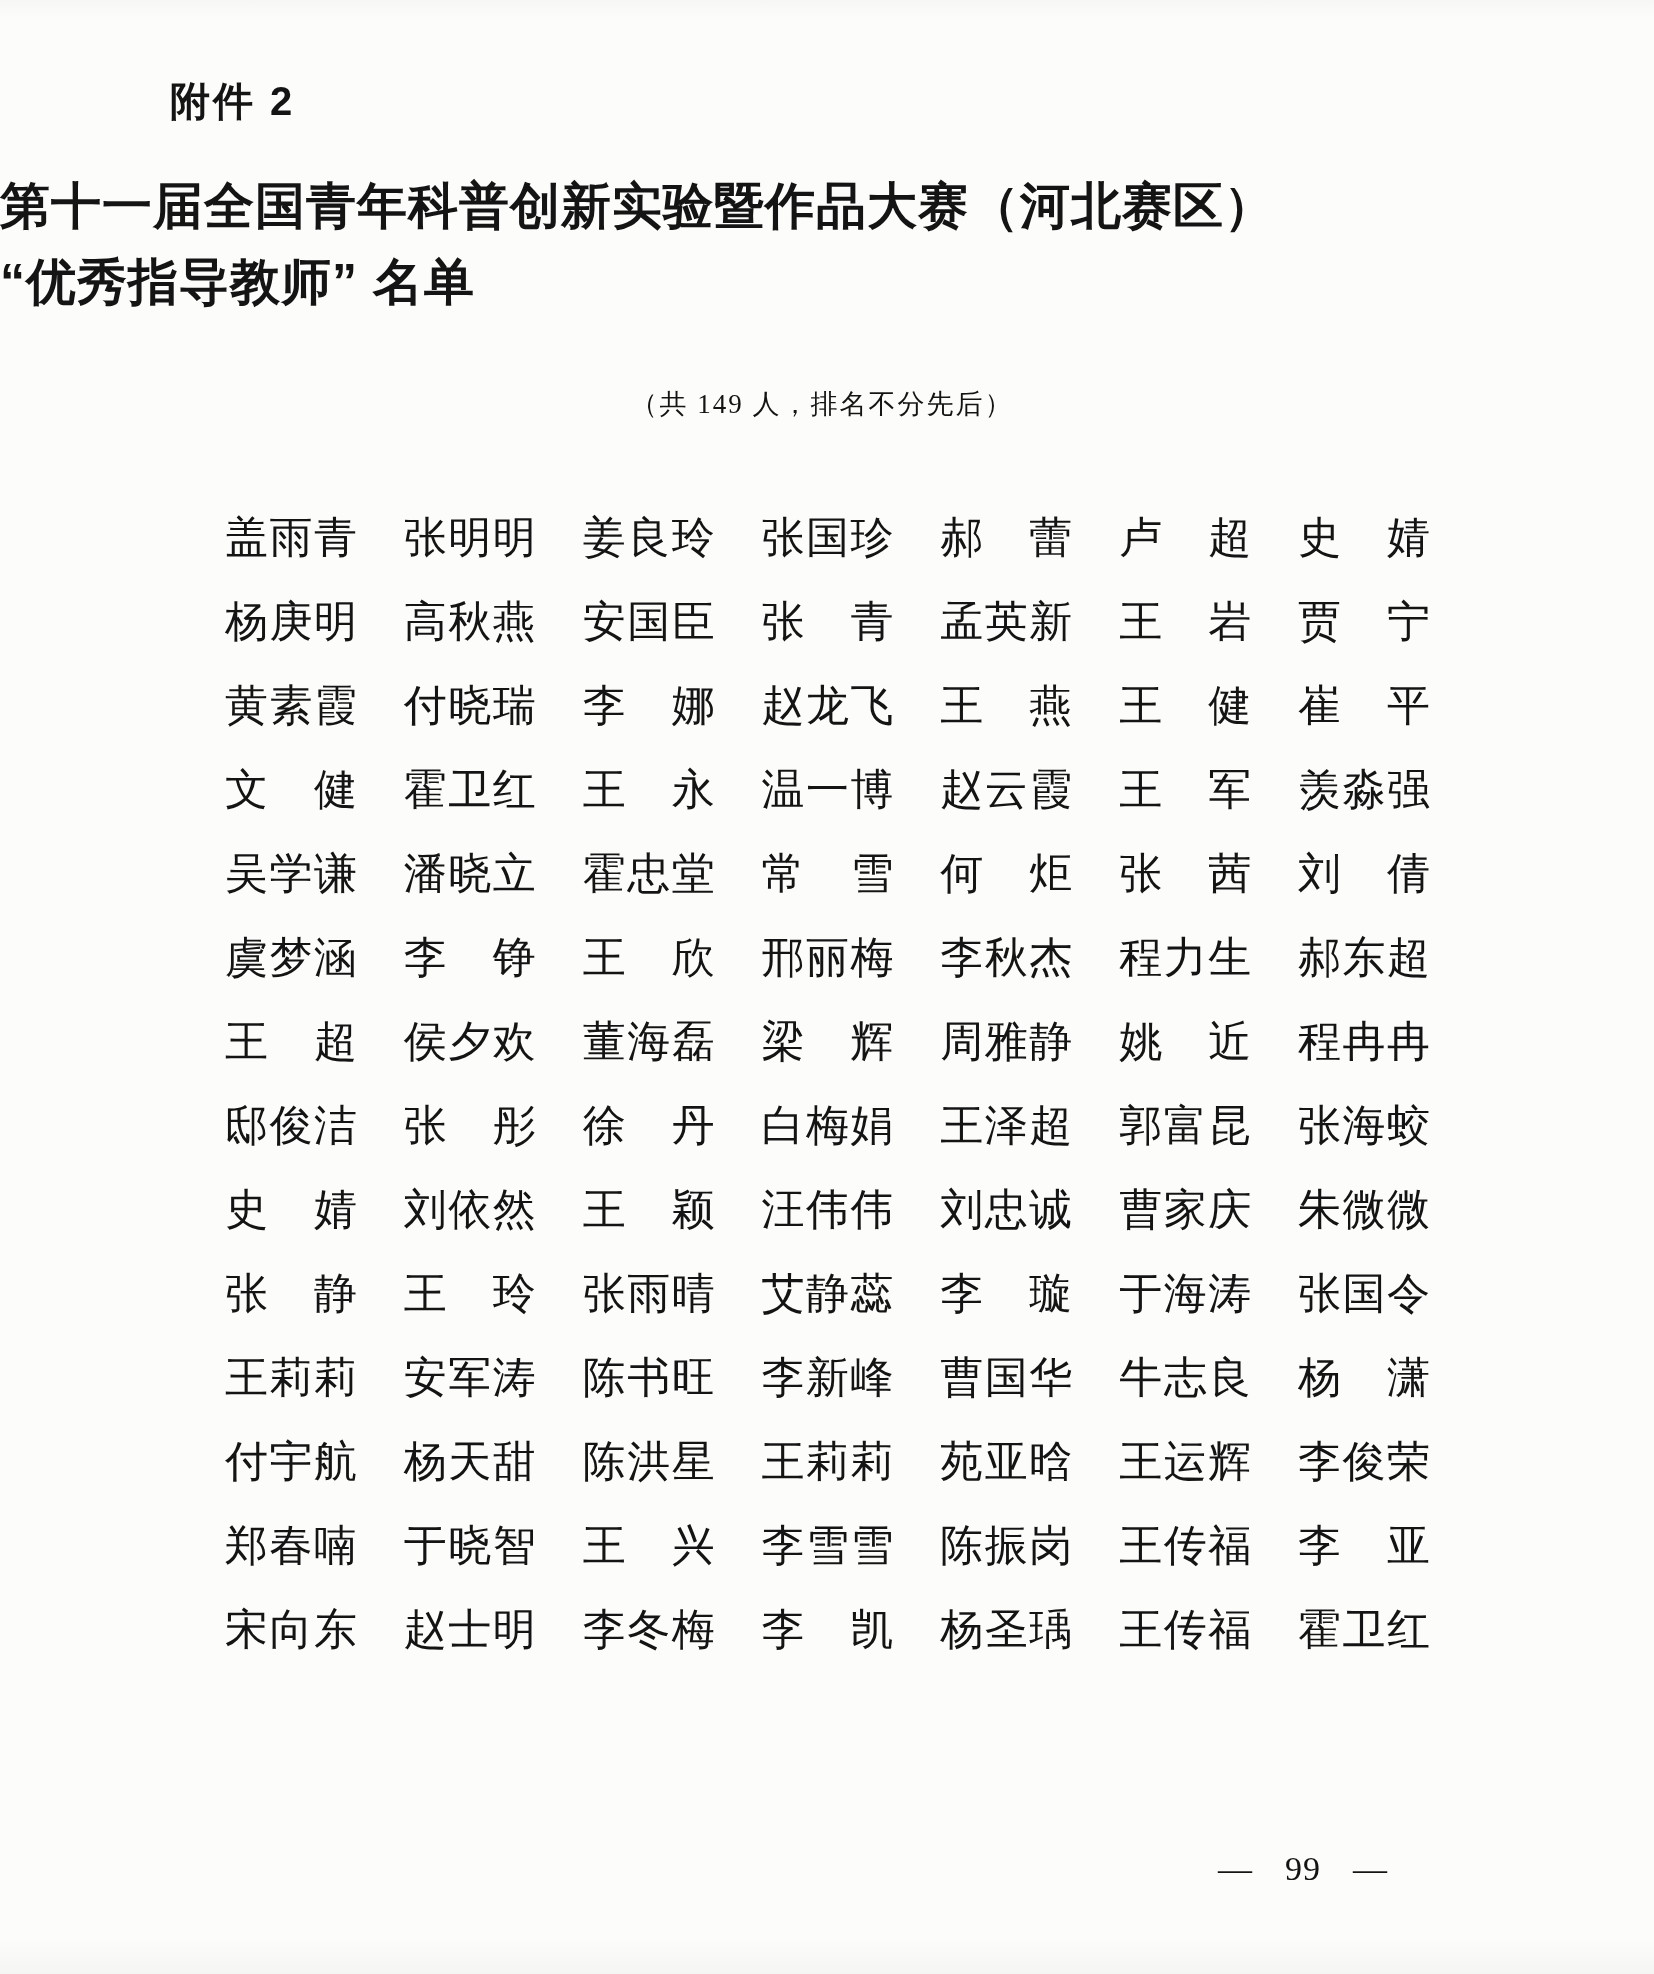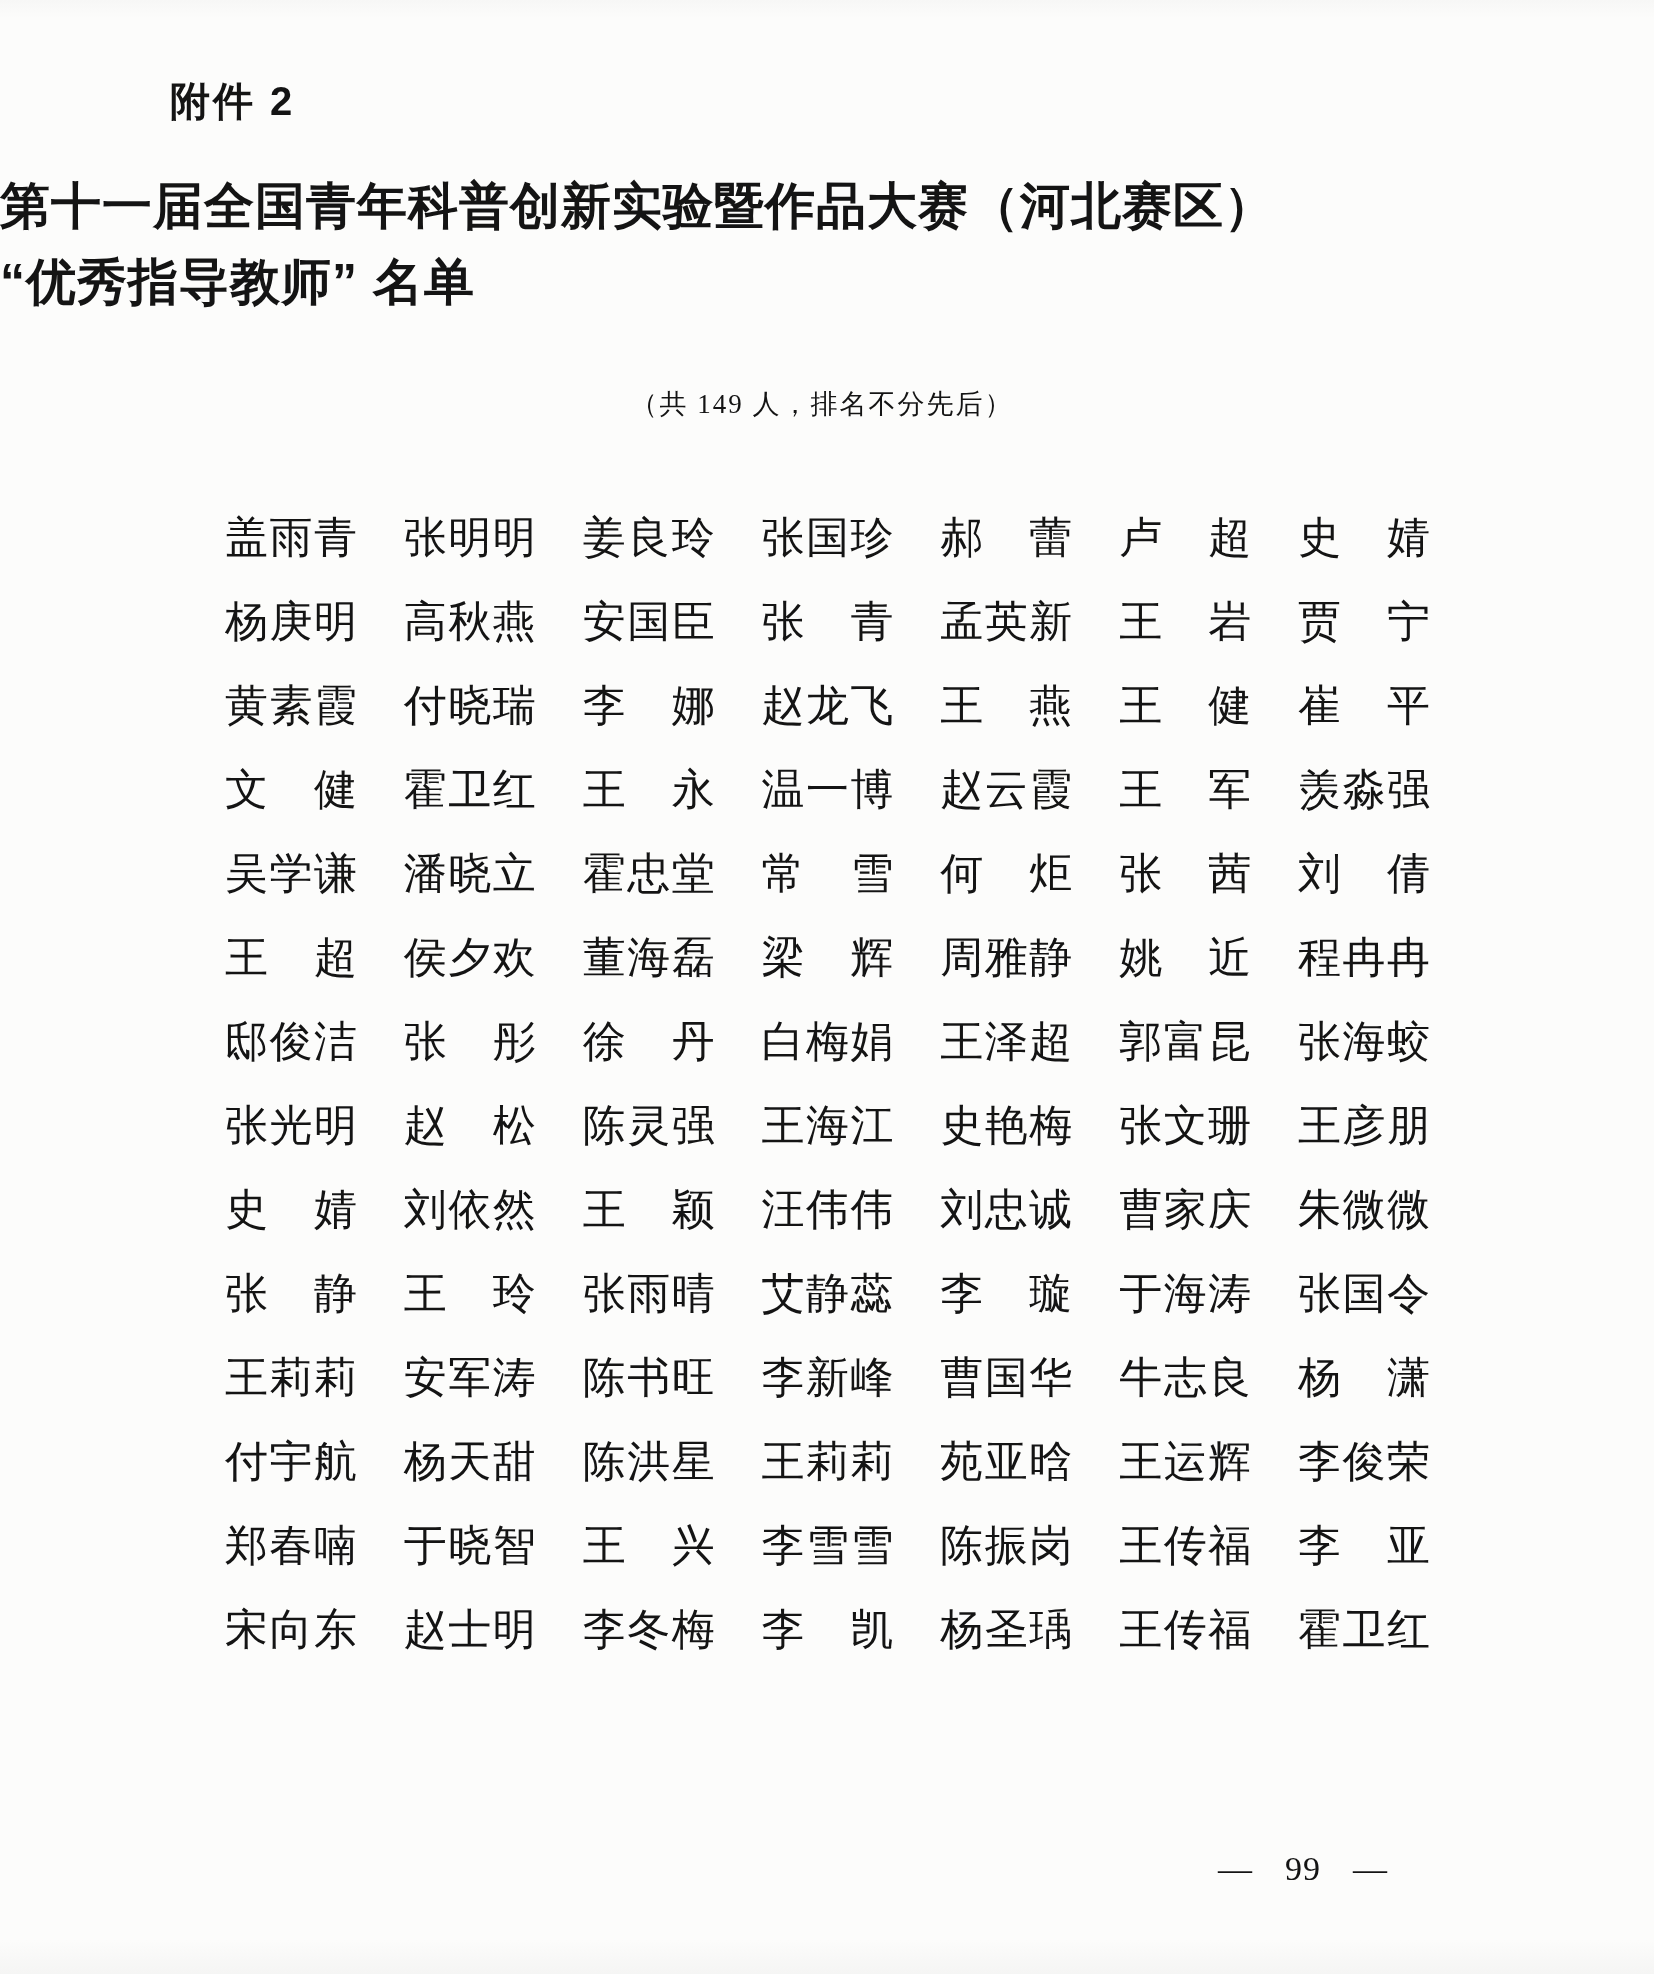--- a/index.html
+++ b/index.html
@@ -142,47 +142,47 @@
       <div class="grid-row">
         <span class="name-cell">吴学谦</span>
         <span class="name-cell">潘晓立</span>
         <span class="name-cell">霍忠堂</span>
         <span class="name-cell">常雪</span>
         <span class="name-cell">何炬</span>
         <span class="name-cell">张茜</span>
         <span class="name-cell">刘倩</span>
       </div>
       <div class="grid-row">
+        <span class="name-cell">虞梦涵</span>
+        <span class="name-cell">李铮</span>
+        <span class="name-cell">王欣</span>
+        <span class="name-cell">邢丽梅</span>
+        <span class="name-cell">李秋杰</span>
+        <span class="name-cell">程力生</span>
+        <span class="name-cell">郝东超</span>
+      </div>
+      <div class="grid-row">
         <span class="name-cell">王超</span>
         <span class="name-cell">侯夕欢</span>
         <span class="name-cell">董海磊</span>
         <span class="name-cell">梁辉</span>
         <span class="name-cell">周雅静</span>
         <span class="name-cell">姚近</span>
         <span class="name-cell">程冉冉</span>
       </div>
       <div class="grid-row">
         <span class="name-cell">邸俊洁</span>
         <span class="name-cell">张彤</span>
         <span class="name-cell">徐丹</span>
         <span class="name-cell">白梅娟</span>
         <span class="name-cell">王泽超</span>
         <span class="name-cell">郭富昆</span>
         <span class="name-cell">张海蛟</span>
       </div>
       <div class="grid-row">
-        <span class="name-cell">张光明</span>
-        <span class="name-cell">赵松</span>
-        <span class="name-cell">陈灵强</span>
-        <span class="name-cell">王海江</span>
-        <span class="name-cell">史艳梅</span>
-        <span class="name-cell">张文珊</span>
-        <span class="name-cell">王彦朋</span>
-      </div>
-      <div class="grid-row">
         <span class="name-cell">史婧</span>
         <span class="name-cell">刘依然</span>
         <span class="name-cell">王颖</span>
         <span class="name-cell">汪伟伟</span>
         <span class="name-cell">刘忠诚</span>
         <span class="name-cell">曹家庆</span>
         <span class="name-cell">朱微微</span>
       </div>
       <div class="grid-row">
         <span class="name-cell">张静</span>

